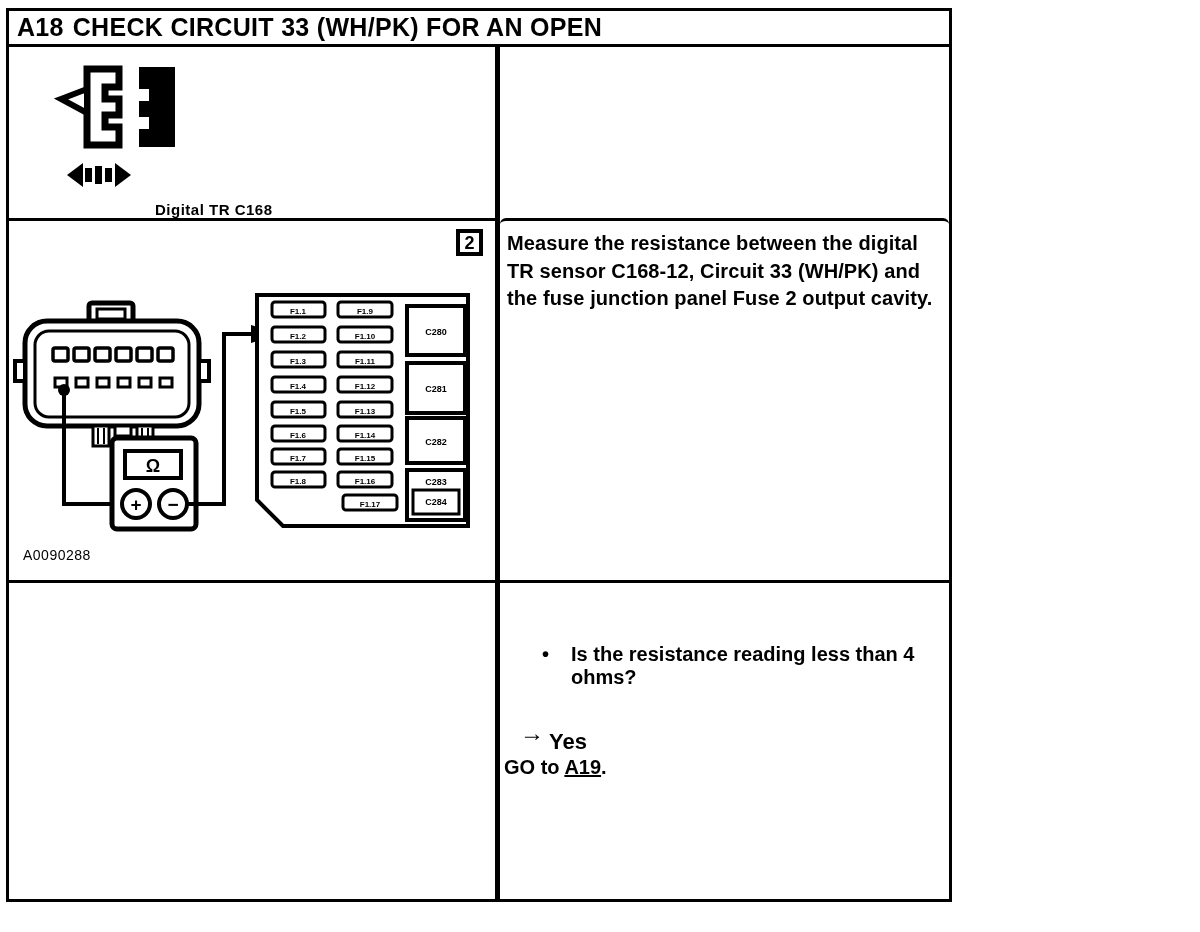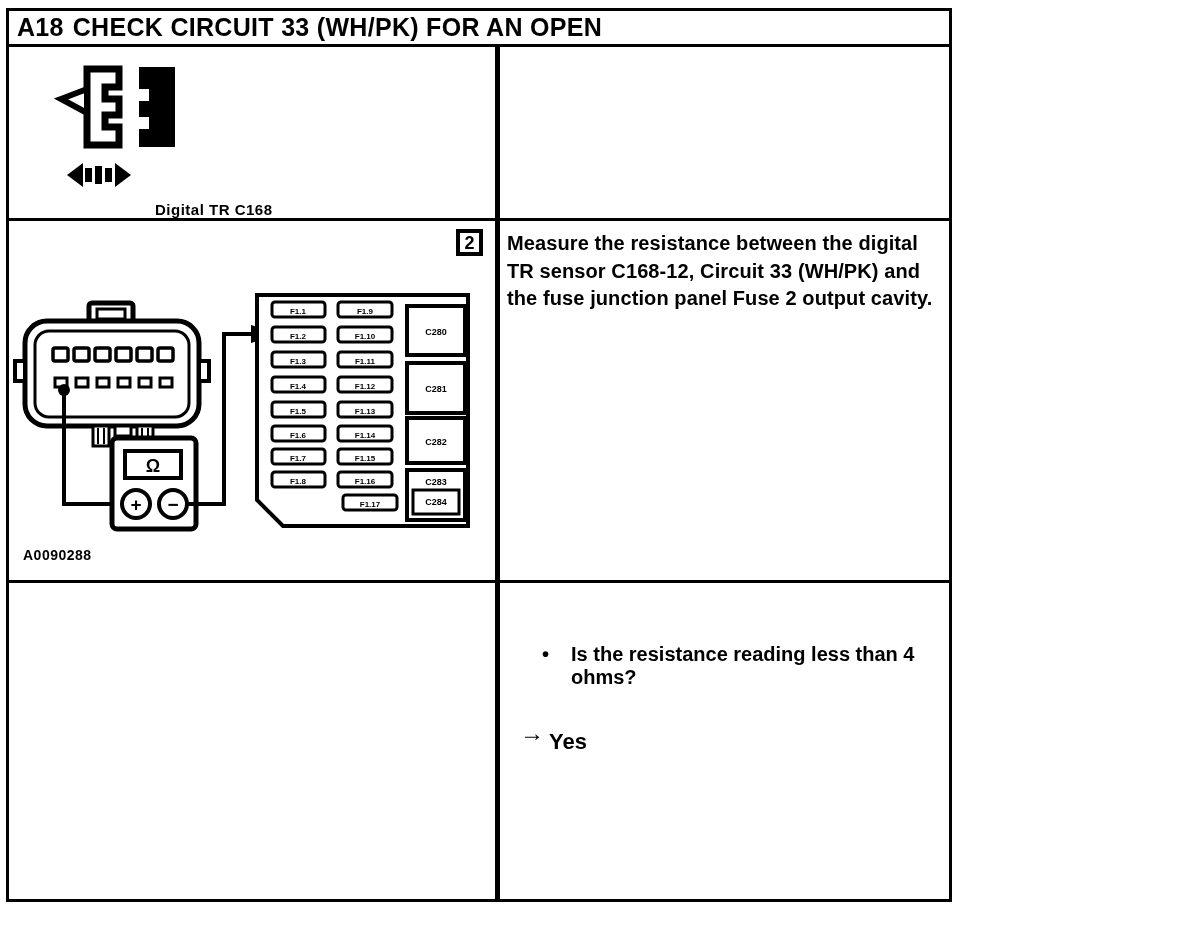--- a/index.html
+++ b/index.html
@@ -32,24 +32,24 @@
   .conn-icon { position:absolute; left:12px; top:10px; }
   .conn-label { position:absolute; left:146px; top:154px; font-size:15px; font-weight:bold; letter-spacing:0.5px; }
 
   
   .diagram-svg { position:absolute; left:0; top:0; }
   .step-badge {
     position:absolute; right:12px; top:8px;
     width:27px; height:27px; border:4px solid #000;
     font-size:18px; font-weight:bold; text-align:center; line-height:20px;
   }
-  .figure-id { position:absolute; left:14px; top:326px; font-size:14px; font-weight:bold; letter-spacing:0.5px; }
-
-  
-  .instruction-cell { padding:9px 6px 0 7px; }
+  .figure-id { position:absolute; left:14px; top:326px; font-size:14px; font-weight:normal; letter-spacing:0.5px; }
+
+  
+  .instruction-cell { padding:9px 6px 0 7px;border-radius:6px; }
   .instruction { font-size:20px; font-weight:bold; line-height:1.38; max-width:600px; letter-spacing:0.1px; }
 
   
   .q-row { margin:60px 0 0 42px; display:flex; gap:22px; font-size:20px; font-weight:bold; }
   .answer-head { margin:38px 0 0 20px; font-size:22px; font-weight:bold; }
   .answer-head.no-head { margin-top:42px; }
   .arrow-glyph { display:inline-block; position:relative; top:-8px; font-size:24px; font-weight:normal; margin-right:5px; }
   .action-line { margin:1px 0 0 4px; font-size:20px; font-weight:bold; }
   .action-line a { color:#000; }
   .repair-line { max-width:556px; line-height:1.35; }
@@ -213,16 +213,19 @@
 
   <div class="cell r3">
     <div class="q-row">
       <span>•</span>
       <span>Is the resistance reading less than 4 ohms?</span>
     </div>
 
     <div class="answer-head">
       <span class="arrow-glyph">→</span><span>Yes</span>
     </div>
+    <div class="action-line">
+      <span>GO to </span><a href="#">A19</a><span>.</span>
+    </div>
 
   </div>
 
 </div>
 
 </body></html>

